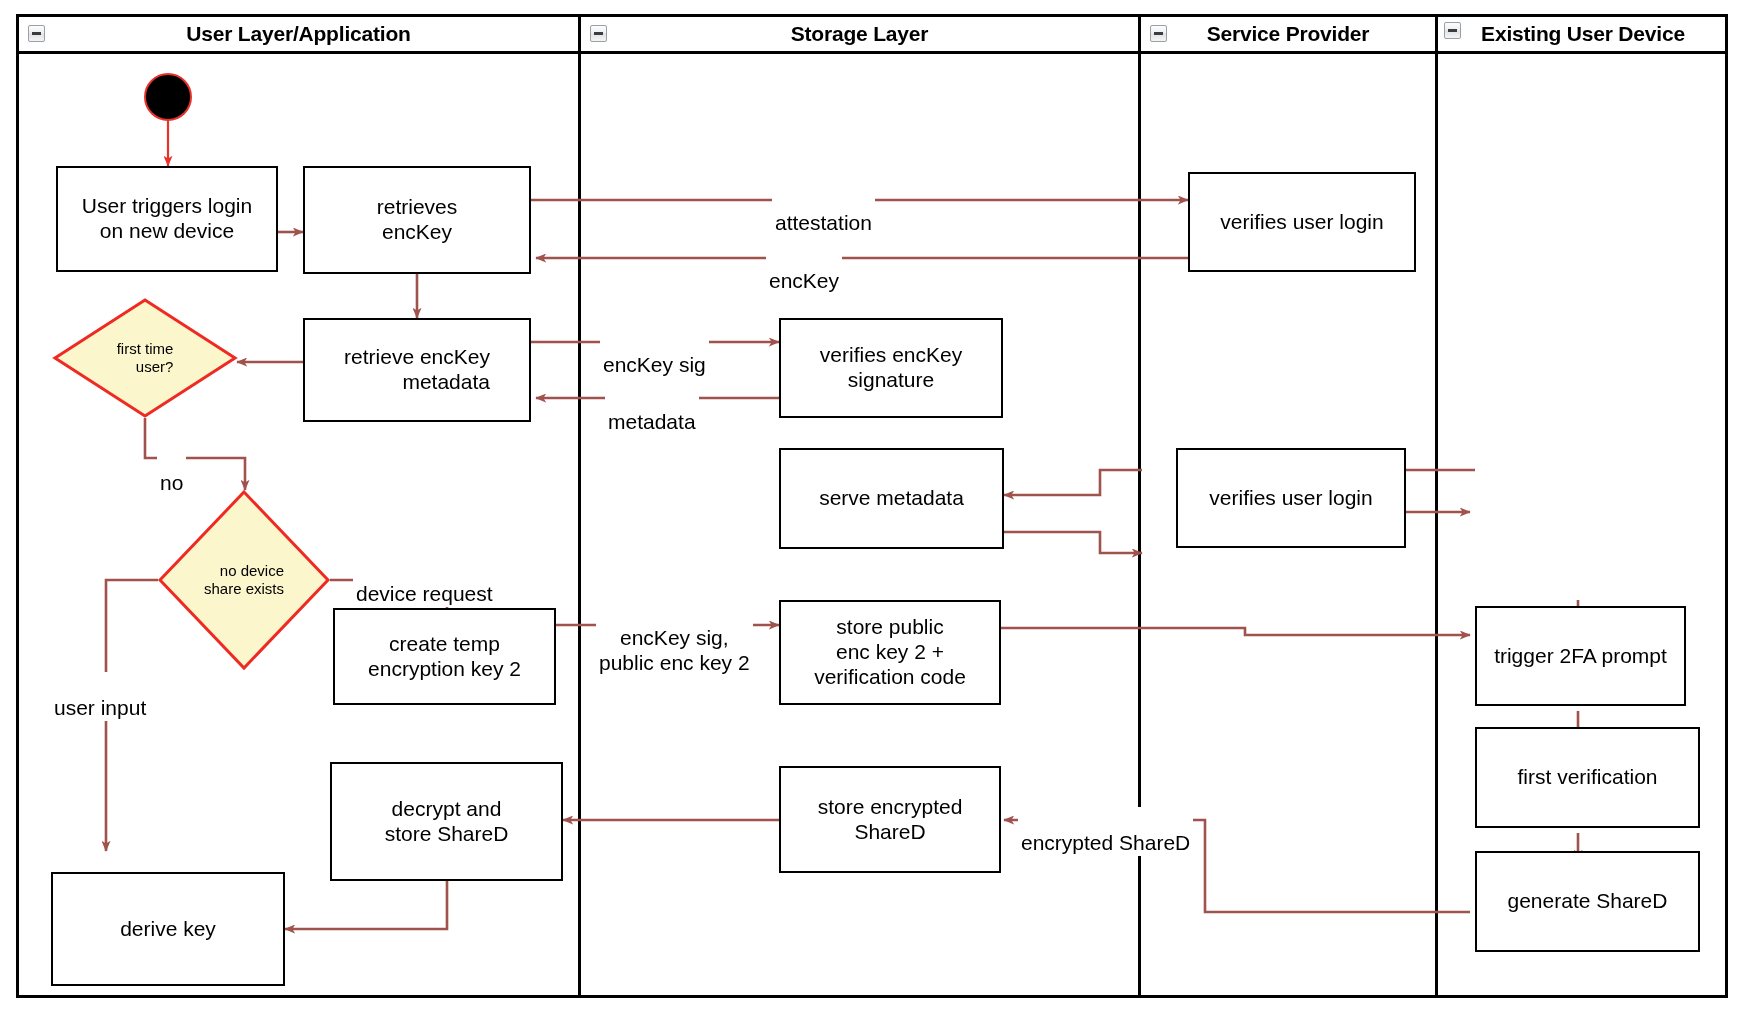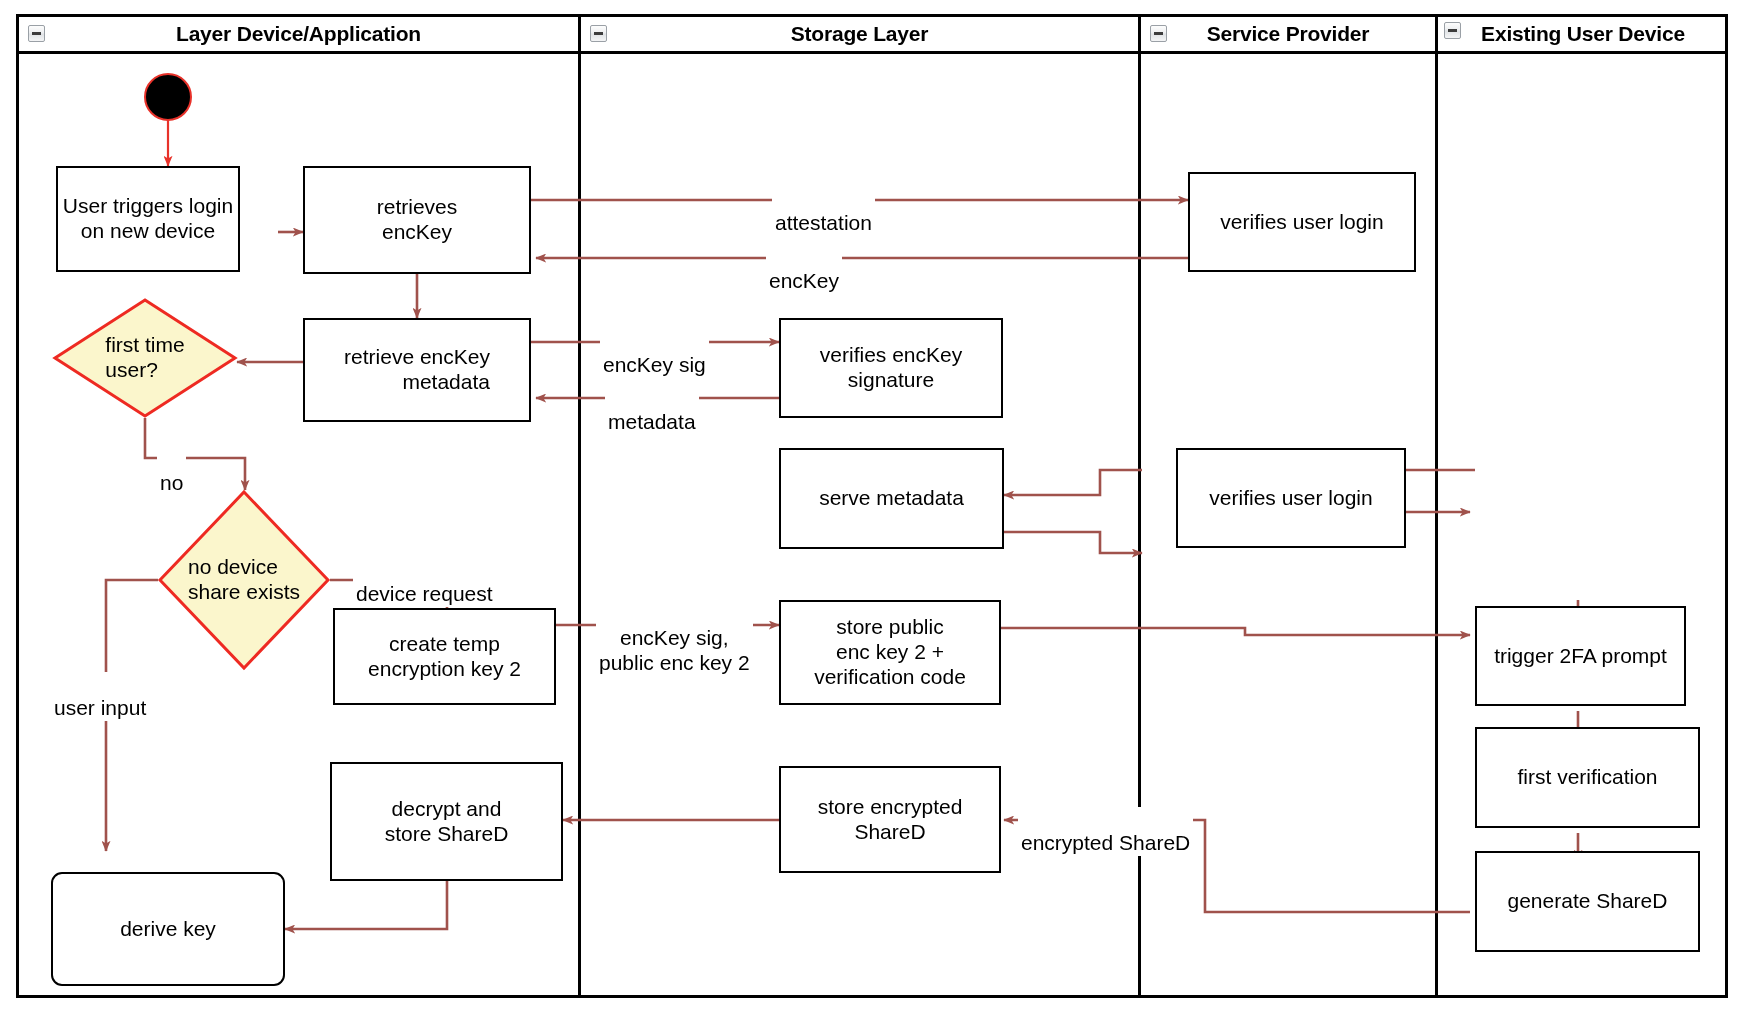--- a/index.html
+++ b/index.html
@@ -100,22 +100,22 @@
     overflow: visible;
   }
   .diamond-label {
     position: absolute;
     left: 0; top: 0;
     width: 100%;
     height: 100%;
     display: flex;
     align-items: center;
     justify-content: center;
-    text-align: left;
-    font-size: 21px;
+    text-align: right;
+    font-size: 15px;
     line-height: 1.18;
     color: #000;
     white-space: pre-line;
   }
   
   .start-node {
     position: absolute;
     border-radius: 50%;
     background: #000000;
     border: 2.5px solid #e8322a;
@@ -140,21 +140,21 @@
 
   <div class="lane-frame" style="left:16px; top:14px; width:1712px; height:984px;"></div>
 
   <div class="lane-header" style="left:16px; top:14px; width:1712px; height:40px; border:none; border-bottom:3px solid #000;"></div>
 
   <div class="lane-divider" style="left:578px; top:14px; height:984px;"></div>
   <div class="lane-divider" style="left:1138px; top:14px; height:984px;"></div>
   <div class="lane-divider" style="left:1435px; top:14px; height:984px;"></div>
 
   <div class="lane-header" style="left:19px; top:14px; width:559px; height:40px; border:none;">
-    <span class="lane-title">Layer Device/Application</span>
+    <span class="lane-title">User Layer/Application</span>
   </div>
   <div class="collapse-icon" style="left:28px; top:25px;"></div>
 
   <div class="lane-header" style="left:581px; top:14px; width:557px; height:40px; border:none;">
     <span class="lane-title">Storage Layer</span>
   </div>
   <div class="collapse-icon" style="left:590px; top:25px;"></div>
 
   <div class="lane-header" style="left:1141px; top:14px; width:294px; height:40px; border:none;">
     <span class="lane-title">Service Provider</span>
@@ -219,21 +219,21 @@
       <path d="M1470,912 L1205,912 L1205,820 L1004,820" marker-end="url(#ah)"></path>
 
       <path d="M779,820 L563,820" marker-end="url(#ah)"></path>
 
       <path d="M447,881 L447,929 L285,929" marker-end="url(#ah)"></path>
     </g>
   </svg>
 
   <div class="start-node" style="left:144px; top:73px; width:48px; height:48px;"></div>
 
-  <div class="node" style="left:56px; top:166px; width:184px; height:106px;">
+  <div class="node" style="left:56px; top:166px; width:222px; height:106px;">
     <span>User triggers login
 on new device</span>
   </div>
 
   <div class="node" style="left:303px; top:166px; width:228px; height:108px;">
     <span>retrieves
 encKey</span>
   </div>
 
   <div class="node" style="left:303px; top:318px; width:228px; height:104px;text-align:right;">
@@ -244,21 +244,21 @@
   <div class="node" style="left:333px; top:608px; width:223px; height:97px;">
     <span>create temp
 encryption key 2</span>
   </div>
 
   <div class="node" style="left:330px; top:762px; width:233px; height:119px;">
     <span>decrypt and
 store ShareD</span>
   </div>
 
-  <div class="node" style="left:51px; top:872px; width:234px; height:114px;border-radius:11px;">
+  <div class="node" style="left:51px; top:872px; width:234px; height:114px;">
     <span>derive key</span>
   </div>
 
   <div class="node" style="left:779px; top:318px; width:224px; height:100px;">
     <span>verifies encKey
 signature</span>
   </div>
 
   <div class="node" style="left:779px; top:448px; width:225px; height:101px;">
     <span>serve metadata</span>

